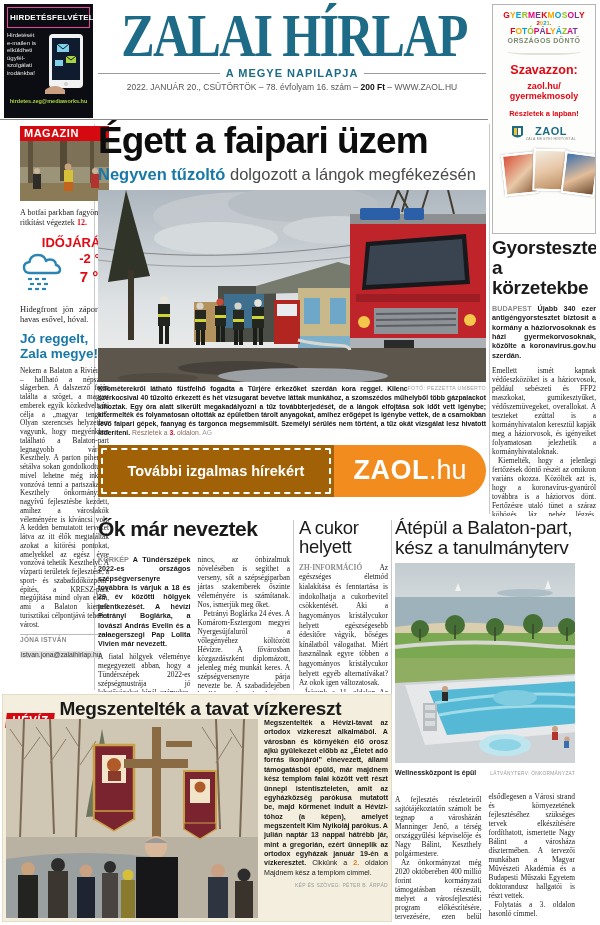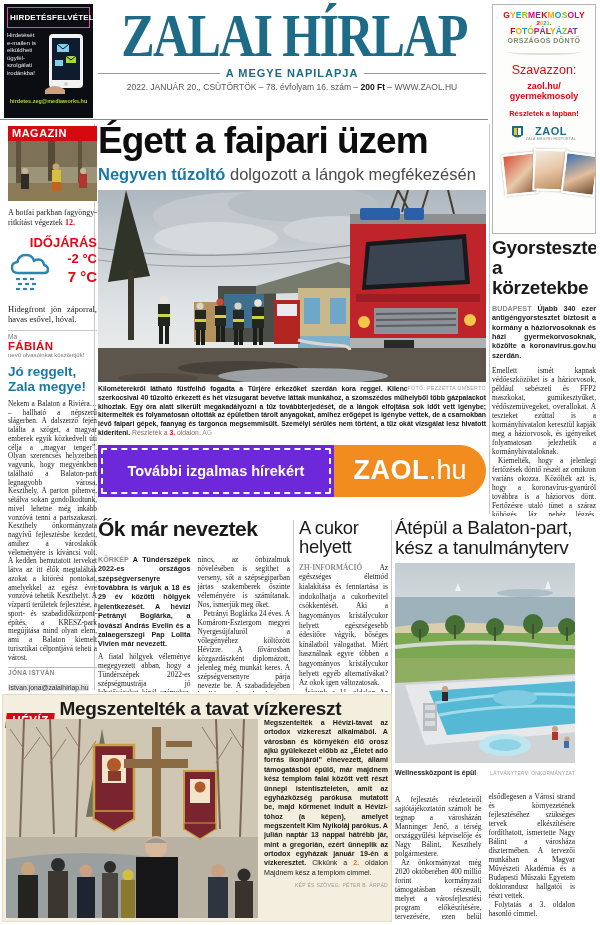--- a/index.html
+++ b/index.html
@@ -18,31 +18,31 @@
   .tagline-row .rule{flex:1;height:1px;background:#9a9a9a}
   .tagline{color:#1d6b86;font-weight:bold;font-size:11px;letter-spacing:1px}
   .dateline{font-size:8.5px;color:#555;margin-top:3px}
   .dateline b{color:#111}
   .ad-right{left:492px;top:4px;width:104px;height:230px;border:1px solid #b5b5b5;background:#fdfdfb;text-align:center;padding:5px 8px;overflow:hidden}
   .gm-line1{font-size:8.5px;font-weight:bold;letter-spacing:.2px}
   .gm-line2{font-size:6px;font-weight:bold}
   .gm-line3{font-size:8.5px;font-weight:bold}
   .gm-line4{font-size:7px;font-weight:bold;color:#7c8a70;letter-spacing:.4px;margin-top:1px}
   .gm-cloud{height:8px;border-bottom:2px solid #e3e0d6;border-radius:0 0 40% 40%;margin:3px 6px}
-  .gm-vote{color:#e30613;font-weight:normal;font-size:12.5px;margin-top:8px}
+  .gm-vote{color:#e30613;font-weight:bold;font-size:12.5px;margin-top:8px}
   .gm-url{color:#e30613;font-weight:bold;font-size:9px;line-height:1.15;margin-top:4px}
   .gm-details{color:#e30613;font-weight:bold;font-size:7.5px;margin-top:7px}
   .gm-logo{display:flex;align-items:center;justify-content:center;gap:3px;margin-top:7px}
   .gm-logo-name{color:#1d6b86;font-weight:bold;font-size:11px;letter-spacing:.5px}
   .gm-logo-sub{font-size:3.5px;color:#888;letter-spacing:.3px}
   .gm-photos{position:relative;height:52px;margin-top:6px}
   .gm-photo{position:absolute;width:34px;height:42px;border:2px solid #fff;box-shadow:0 0 2px rgba(0,0,0,.35)}
   .header-rule{left:0;top:119px;width:488px;height:1px;background:#8a8a8a}
   
-  .sidebar{left:8px;top:126px;width:89px;height:584px;overflow:hidden}
+  .sidebar{left:20px;top:126px;width:89px;height:584px;overflow:hidden}
   .magazin-label{background:#d40a10;color:#fff;font-weight:bold;font-size:11px;padding:1px 4px 2px;letter-spacing:.5px}
   .magazin-caption{font-family:"Liberation Serif",serif;font-size:8px;line-height:1.2;text-align:justify;margin-top:3px}
   .magazin-caption .pg{color:#e30613;font-weight:bold}
   .weather{margin-top:8px;position:relative;min-height:64px}
   .weather-label{color:#e30613;font-weight:bold;font-size:13px;text-align:right}
   .weather-temp1{color:#e30613;font-weight:bold;font-size:13px;text-align:right;margin-top:1px}
   .weather-temp2{color:#e30613;font-weight:bold;font-size:15px;text-align:right;margin-top:2px}
   .weather-icon{position:absolute;left:0;top:16px}
   .forecast{font-family:"Liberation Serif",serif;font-size:8.5px;line-height:1.2;margin-top:5px;text-align:justify}
   .nameday{border-top:1px solid #c9c9c9;margin-top:5px;padding-top:2px}
@@ -59,21 +59,21 @@
   .headline-main{font-size:37px;font-weight:bold;letter-spacing:-1px;color:#0d0d0d;line-height:1}
   .subhead{font-size:16.5px;margin-top:6px;color:#4a4a4a}
   .subhead .hl{color:#1879a8;font-weight:bold}
   .main-photo{margin-top:6px;width:388px;height:192px;overflow:hidden}
   .main-caption{margin-top:3px;font-size:6.8px;line-height:1.3;text-align:justify;font-weight:bold;color:#111}
   .main-caption .more{font-weight:normal;color:#8c6a5a}
   .main-caption .pg{color:#e30613;font-weight:bold}
   .main-caption .sig{color:#9a9a9a;font-weight:normal}
   .main-caption .credit{float:right;color:#9a9a9a;font-weight:normal;font-size:5.3px;letter-spacing:.3px}
   .banner{margin-top:7px;display:flex;height:52px}
-  .banner-blue{background:#6d28d9;flex:1.55;position:relative;display:flex;flex-direction:column;justify-content:center;text-align:center;color:#fff;font-weight:bold;font-size:14.5px;line-height:1.25}
+  .banner-blue{background:#a16207;flex:1.55;position:relative;display:flex;flex-direction:column;justify-content:center;text-align:center;color:#fff;font-weight:bold;font-size:14.5px;line-height:1.25}
   .banner-blue .dash{position:absolute;inset:3px;border:2px dashed #fff;border-radius:2px}
   .banner-orange{background:#f28c1e;flex:1;display:flex;align-items:center;justify-content:center;color:#fff;border-radius:0 26px 26px 0}
   .banner-orange .b1{font-size:27px;font-weight:bold;letter-spacing:.5px}
   .banner-orange .b2{font-size:27px;font-weight:normal}
   
   .col-nevezettek{left:98px;top:518px;width:192px;height:174px;overflow:hidden}
   .col-cukor{left:299px;top:518px;width:89px;height:174px;overflow:hidden}
   .col-balaton{left:395px;top:518px;width:180px;height:404px;overflow:hidden}
   .h-mid{font-size:21px;font-weight:bold;letter-spacing:-.5px;line-height:1}
   .h-light{font-size:18.5px;font-weight:normal;line-height:1.05;letter-spacing:-.3px}
@@ -201,25 +201,20 @@
         <line x1="10" y1="33" x2="14" y2="33"></line>
           <line x1="17" y1="33" x2="21" y2="33"></line>
           <line x1="24" y1="33" x2="28" y2="33"></line>
         <line x1="8" y1="38" x2="12" y2="38"></line>
           <line x1="15" y1="38" x2="19" y2="38"></line>
           <line x1="22" y1="38" x2="26" y2="38"></line>
       </g>
     </svg>
   </div>
   <div class="forecast">Hidegfront jön záporral, havas esővel, hóval.</div>
-  <div class="nameday">
-    <div class="nameday-ma">Ma</div>
-    <div class="nameday-name">FÁBIÁN</div>
-    <div class="nameday-suffix">nevű olvasóinkat köszöntjük!</div>
-  </div>
   <div class="greeting">Jó reggelt, Zala megye!</div>
   <div class="editorial">Nekem a Balaton a Riviéra… – hallható a népszerű slágerben. A dalszerző fején találta a szöget, a magyar emberek egyik közkedvelt úti célja a „magyar tenger”. Olyan szerencsés helyzetben vagyunk, hogy megyénkben található a Balaton-part legnagyobb városa, Keszthely. A parton pihenve, sétálva sokan gondolkodtunk, mivel lehetne még inkább vonzóvá tenni a partszakaszt. Keszthely önkormányzata nagyívű fejlesztésbe kezdett, amihez a városlakók véleményére is kíváncsi volt. A kedden bemutatott terveket látva az itt élők megtalálták azokat a kitörési pontokat, amelyekkel az egész évre vonzóvá tehetik Keszthelyt. A vízparti területek fejlesztése, a sport- és szabadidőközpont-építés, a KRESZ-park megújítása mind olyan elem, ami a Balaton kiemelt turisztikai célpontjává teheti a várost.</div>
   <div class="byline">JÓNA ISTVÁN</div>
   <div class="byline-email">istvan.jona@zalaihirlap.hu</div>
   
 </div>
 
 <div class="abs lead-story">
   <div class="headline-main">Égett a faipari üzem</div>
   <div class="subhead">

